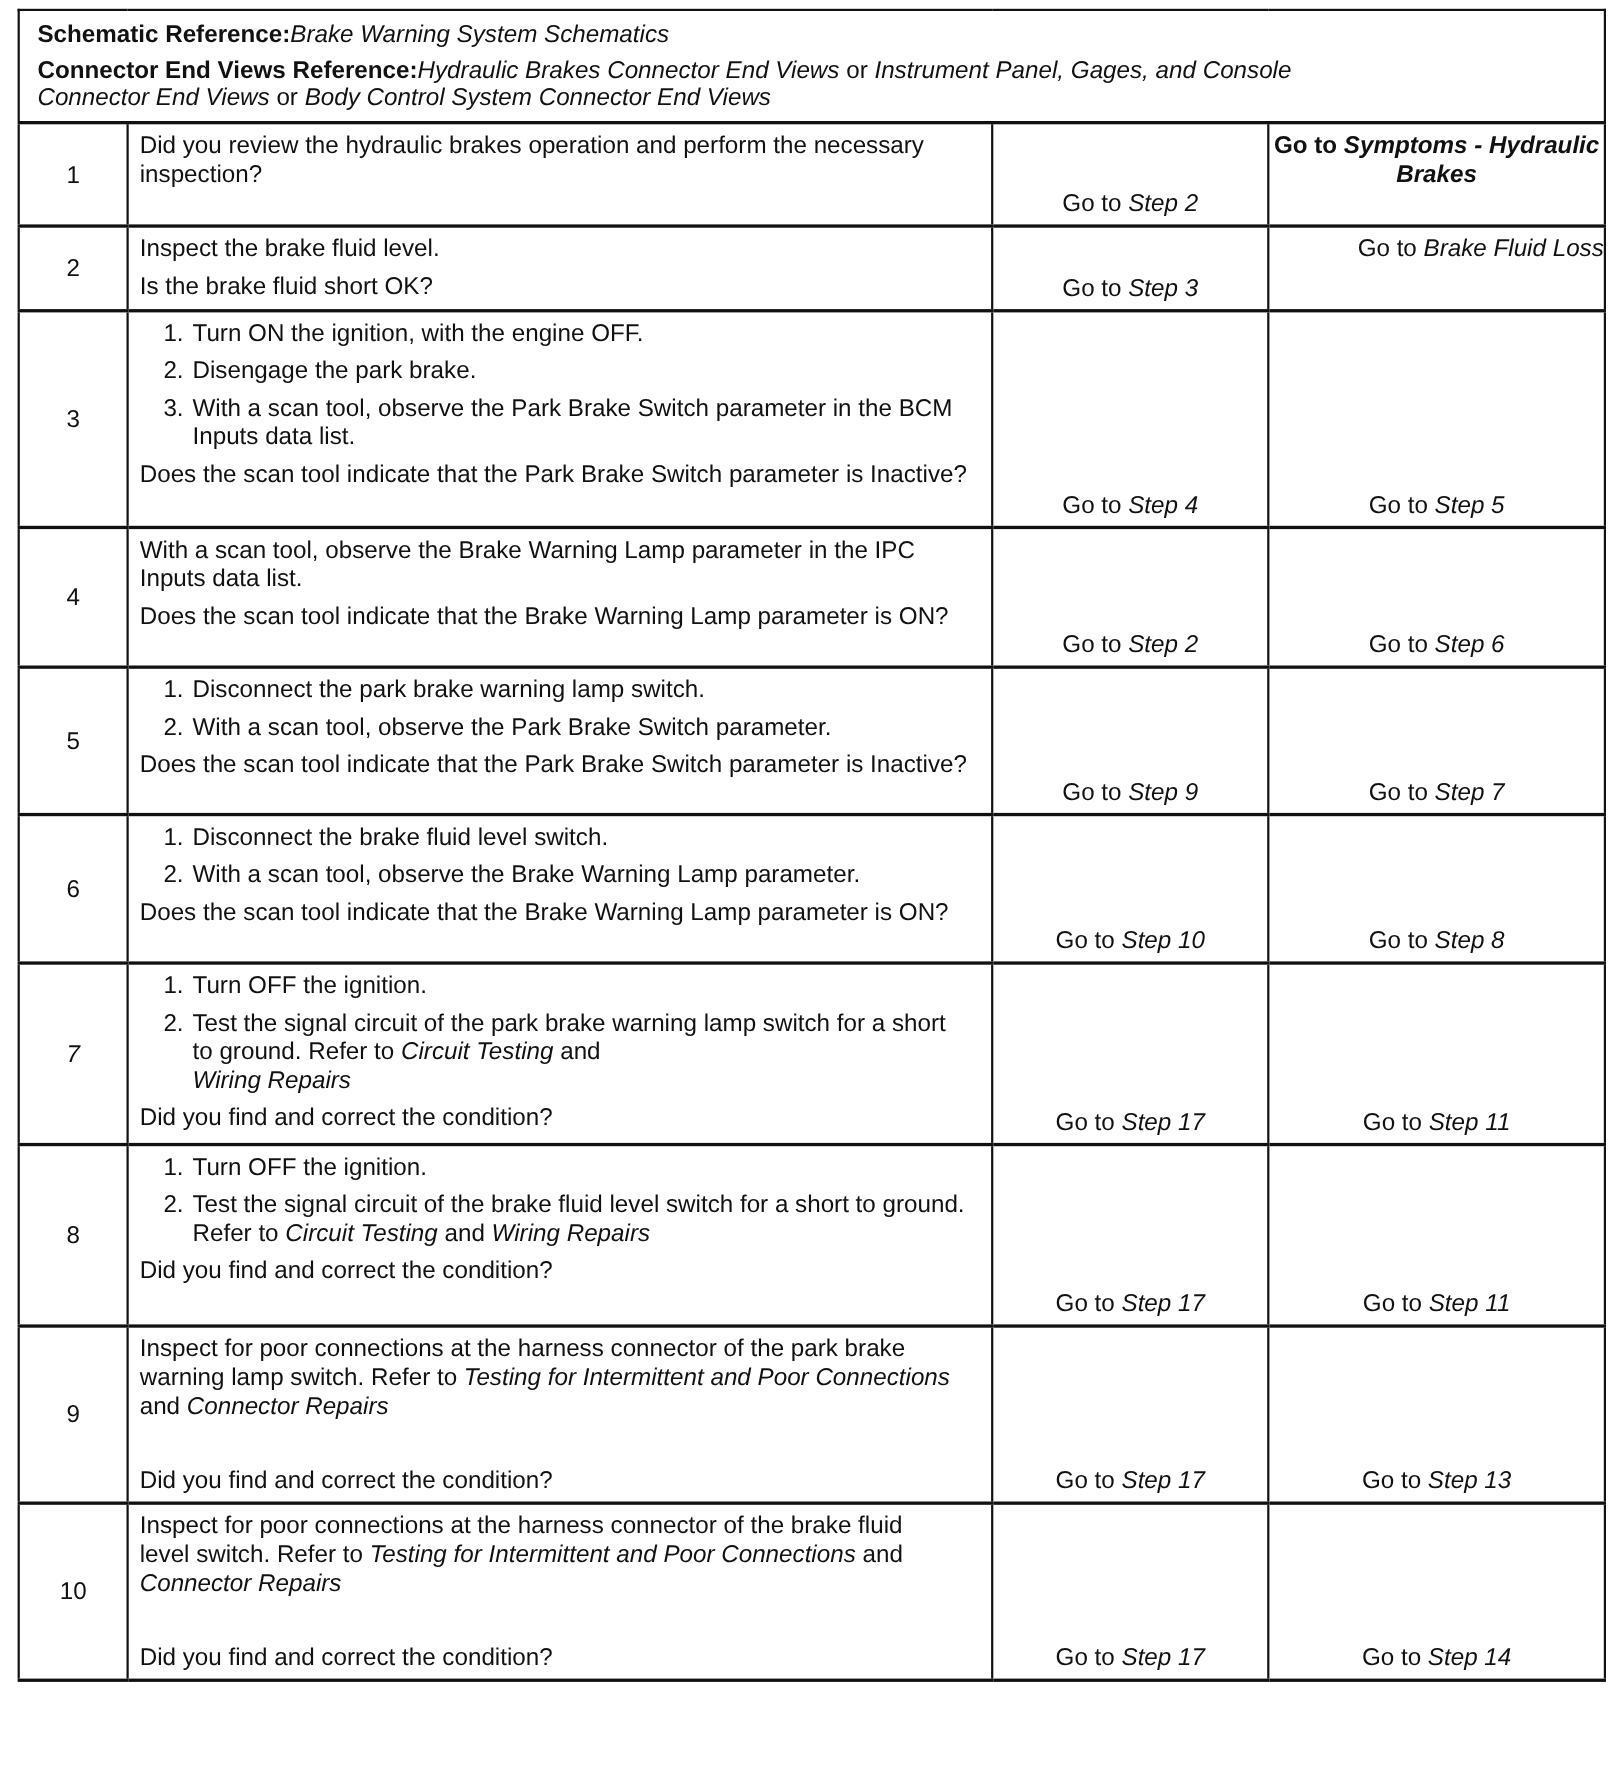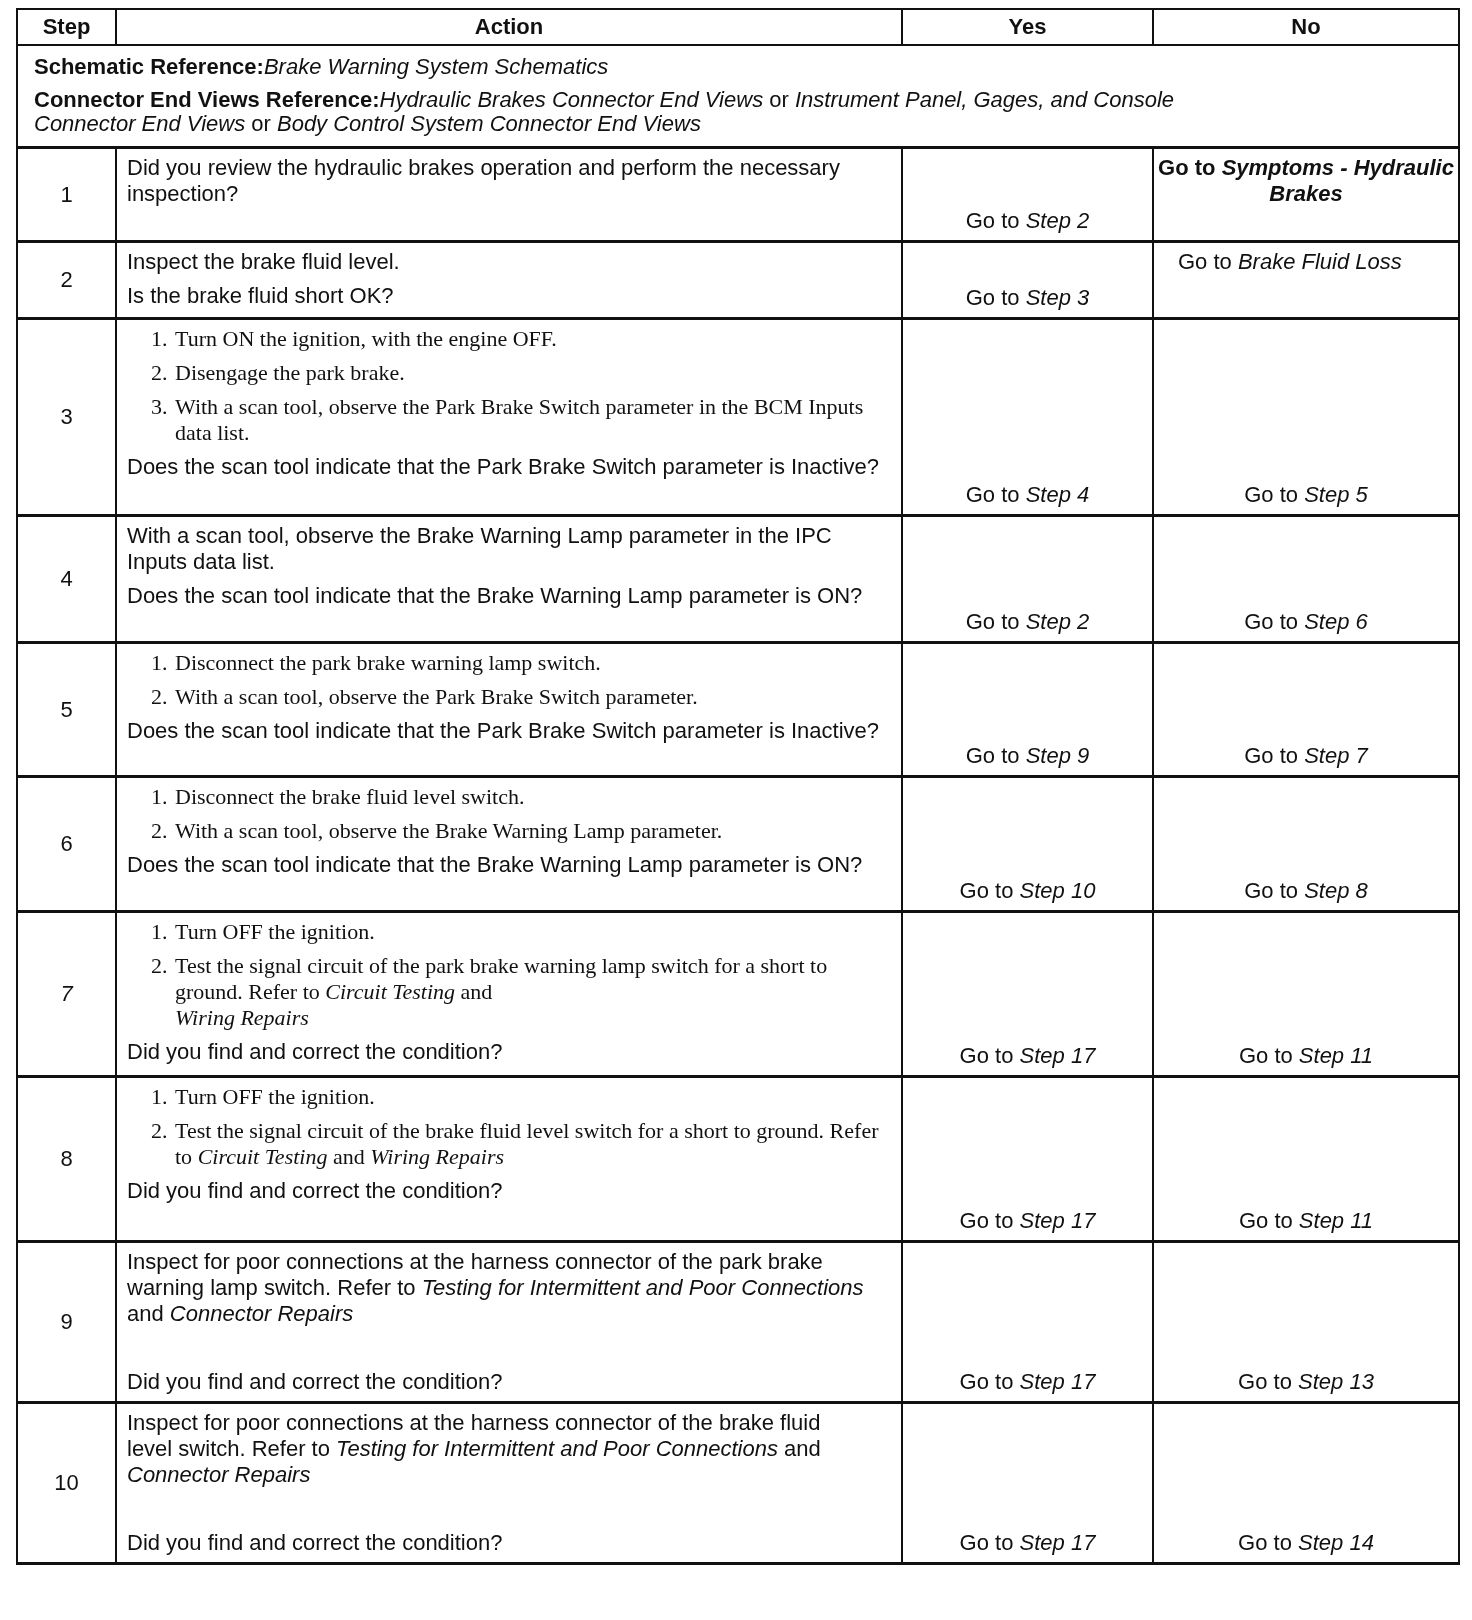--- a/index.html
+++ b/index.html
@@ -10,50 +10,44 @@
     font-size: 22px; line-height: 26px;
   }
   table.diag td, table.diag th {
     border: 2px solid #111; vertical-align: top; padding: 0;
   }
   table.diag tr.row > td { border-bottom: 3px solid #111; }
   th { font-weight: bold; text-align: center; height: 34px; vertical-align: middle !important; font-size: 22px; }
   .stepnum { text-align: center; vertical-align: middle !important; }
   .action { padding: 6px 10px 6px 10px !important; }
   .yes, .no { vertical-align: bottom !important; text-align: center; padding-bottom: 6px !important; }
-  .no.top { vertical-align: top !important; padding-top: 6px !important; text-align: left; padding-left: 18px !important; }
+  .no.top { vertical-align: top !important; padding-top: 6px !important; text-align: right; padding-left: 18px !important; }
   .ref { padding: 8px 16px 6px 16px !important; }
   .ref p { margin: 0 0 8px 0; }
   .ref p.second { margin: 0; line-height: 24px; }
   b.lbl { font-weight: bold; }
   i, .it { font-style: italic; }
   p.para { margin: 0 0 8px 0; }
   p.para:last-child { margin-bottom: 0; }
-  ol.steps { margin: 0 0 8px 0; padding: 0 0 0 56px; font-family: Liberation Serif, serif; }
+  ol.steps { margin: 0 0 8px 0; padding: 0 0 0 56px; }
   ol.steps li { margin-bottom: 8px; padding-left: 2px; }
   ol.steps li:last-child { margin-bottom: 8px; }
   .spacer { height: 34px; }
 </style>
 </head>
 <body>
 
 <table class="diag">
   <colgroup>
     <col style="width:99px">
     <col style="width:786px">
     <col style="width:251px">
     <col style="width:306px">
   </colgroup>
   <tbody>
-      <tr>
-    <th>Step</th>
-    <th>Action</th>
-    <th>Yes</th>
-    <th>No</th>
-  </tr>
 
   <tr class="row">
     <td colspan="4" class="ref" style="height:86px;">
       <p>
         <b class="lbl">Schematic Reference:</b><i>Brake Warning System Schematics</i>
       </p>
       <p class="second" style="width:1200px;">
         <b class="lbl">Connector End Views Reference:</b><i>Hydraulic Brakes Connector End Views</i><span> or </span><i>Instrument Panel, Gages, and Console Connector End Views</i><span> or </span><i>Body Control System Connector End Views</i>
       </p>
     </td>

